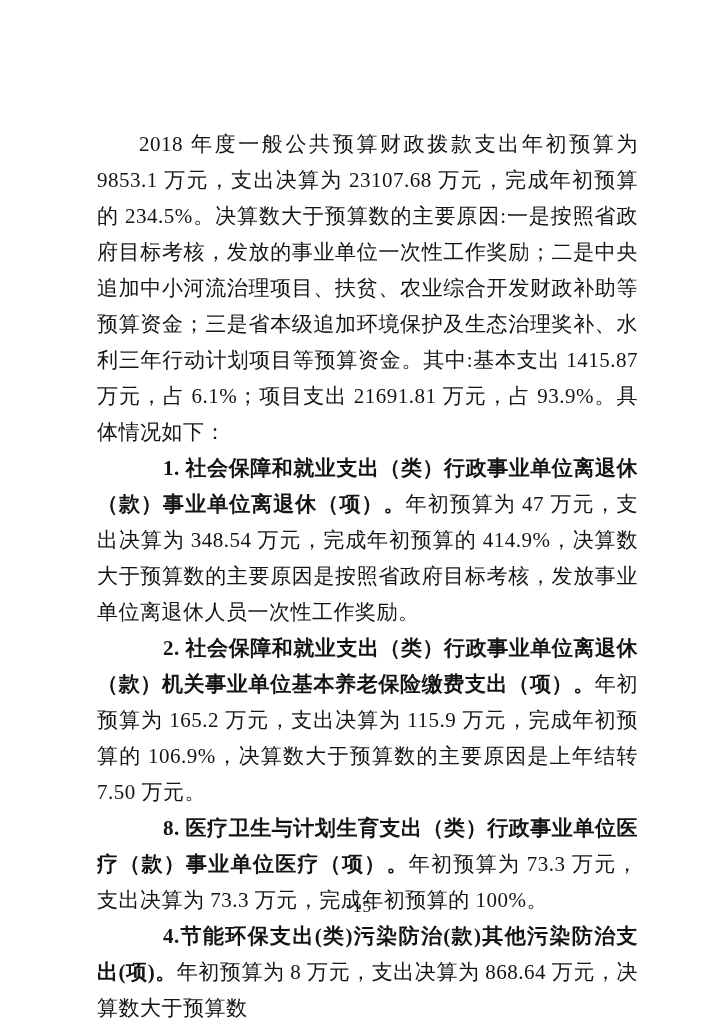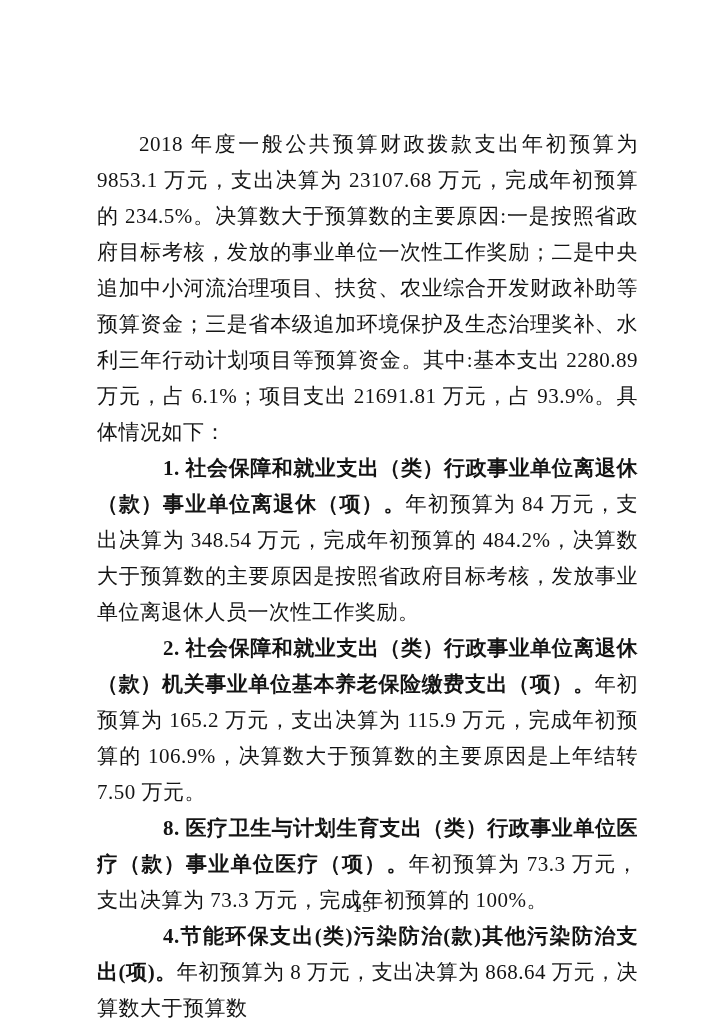--- a/index.html
+++ b/index.html
@@ -48,23 +48,23 @@
     letter-spacing: 1px;
     color: #141414;
   }
 </style>
 </head>
 <body>
 
 <div class="page">
   <div class="content">
 
-    <p class="para"><span class="seg">2018 年度一般公共预算财政拨款支出年初预算为 9853.1 万元，支出决算为 23107.68 万元，完成年初预算的 234.5%。决算数大于预算数的主要原因:一是按照省政府目标考核，发放的事业单位一次性工作奖励；二是中央追加中小河流治理项目、扶贫、农业综合开发财政补助等预算资金；三是省本级追加环境保护及生态治理奖补、水利三年行动计划项目等预算资金。其中:基本支出 2280.89 万元，占 6.1%；项目支出 21691.81 万元，占 93.9%。具体情况如下：</span></p>
+    <p class="para"><span class="seg">2018 年度一般公共预算财政拨款支出年初预算为 9853.1 万元，支出决算为 23107.68 万元，完成年初预算的 234.5%。决算数大于预算数的主要原因:一是按照省政府目标考核，发放的事业单位一次性工作奖励；二是中央追加中小河流治理项目、扶贫、农业综合开发财政补助等预算资金；三是省本级追加环境保护及生态治理奖补、水利三年行动计划项目等预算资金。其中:基本支出 1415.87 万元，占 6.1%；项目支出 21691.81 万元，占 93.9%。具体情况如下：</span></p>
 
-    <p class="para"><span class="seg bold">1. 社会保障和就业支出（类）行政事业单位离退休（款）事业单位离退休（项）。</span><span class="seg">年初预算为 84 万元，支出决算为 348.54 万元，完成年初预算的 484.2%，决算数大于预算数的主要原因是按照省政府目标考核，发放事业单位离退休人员一次性工作奖励。</span></p>
+    <p class="para"><span class="seg bold">1. 社会保障和就业支出（类）行政事业单位离退休（款）事业单位离退休（项）。</span><span class="seg">年初预算为 47 万元，支出决算为 348.54 万元，完成年初预算的 414.9%，决算数大于预算数的主要原因是按照省政府目标考核，发放事业单位离退休人员一次性工作奖励。</span></p>
 
     <p class="para"><span class="seg bold">2. 社会保障和就业支出（类）行政事业单位离退休（款）机关事业单位基本养老保险缴费支出（项）。</span><span class="seg">年初预算为 165.2 万元，支出决算为 115.9 万元，完成年初预算的 106.9%，决算数大于预算数的主要原因是上年结转 7.50 万元。</span></p>
 
     <p class="para"><span class="seg bold">8. 医疗卫生与计划生育支出（类）行政事业单位医疗（款）事业单位医疗（项）。</span><span class="seg">年初预算为 73.3 万元，支出决算为 73.3 万元，完成年初预算的 100%。</span></p>
 
     <p class="para"><span class="seg bold">4.节能环保支出(类)污染防治(款)其他污染防治支出(项)。</span><span class="seg">年初预算为 8 万元，支出决算为 868.64 万元，决算数大于预算数</span></p>
 
   </div>
 
   <div class="footer">-15-</div>

